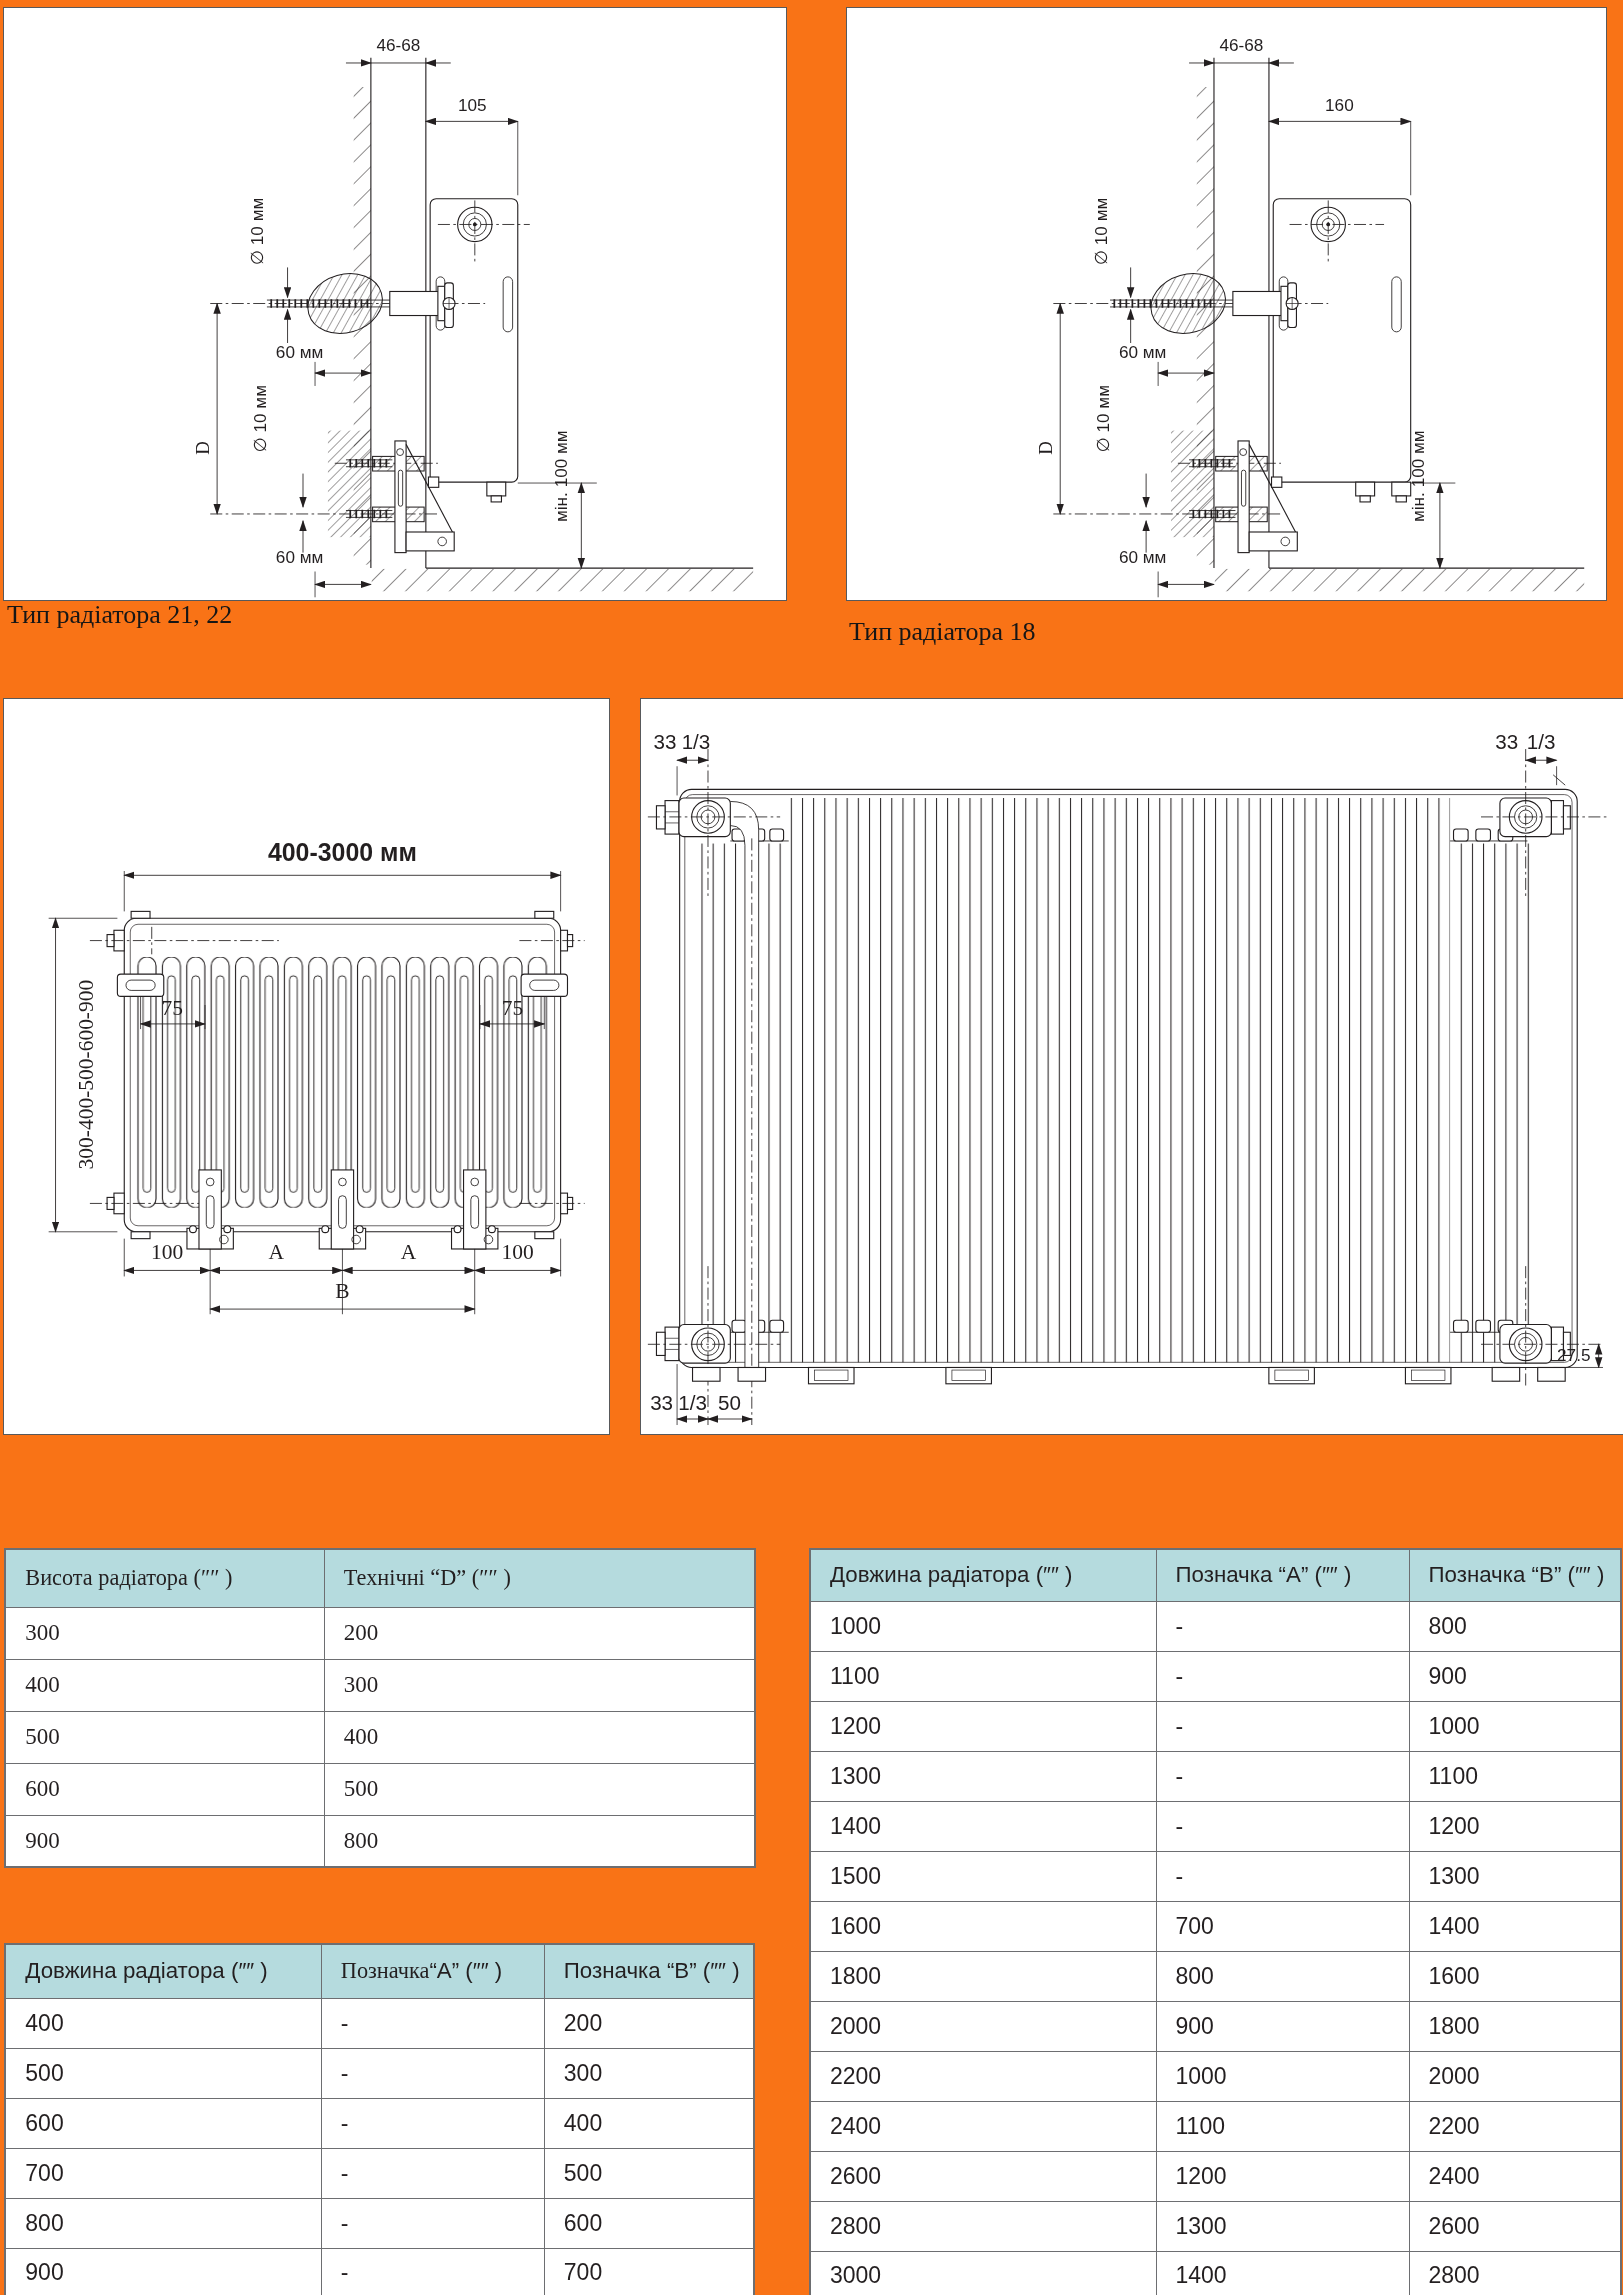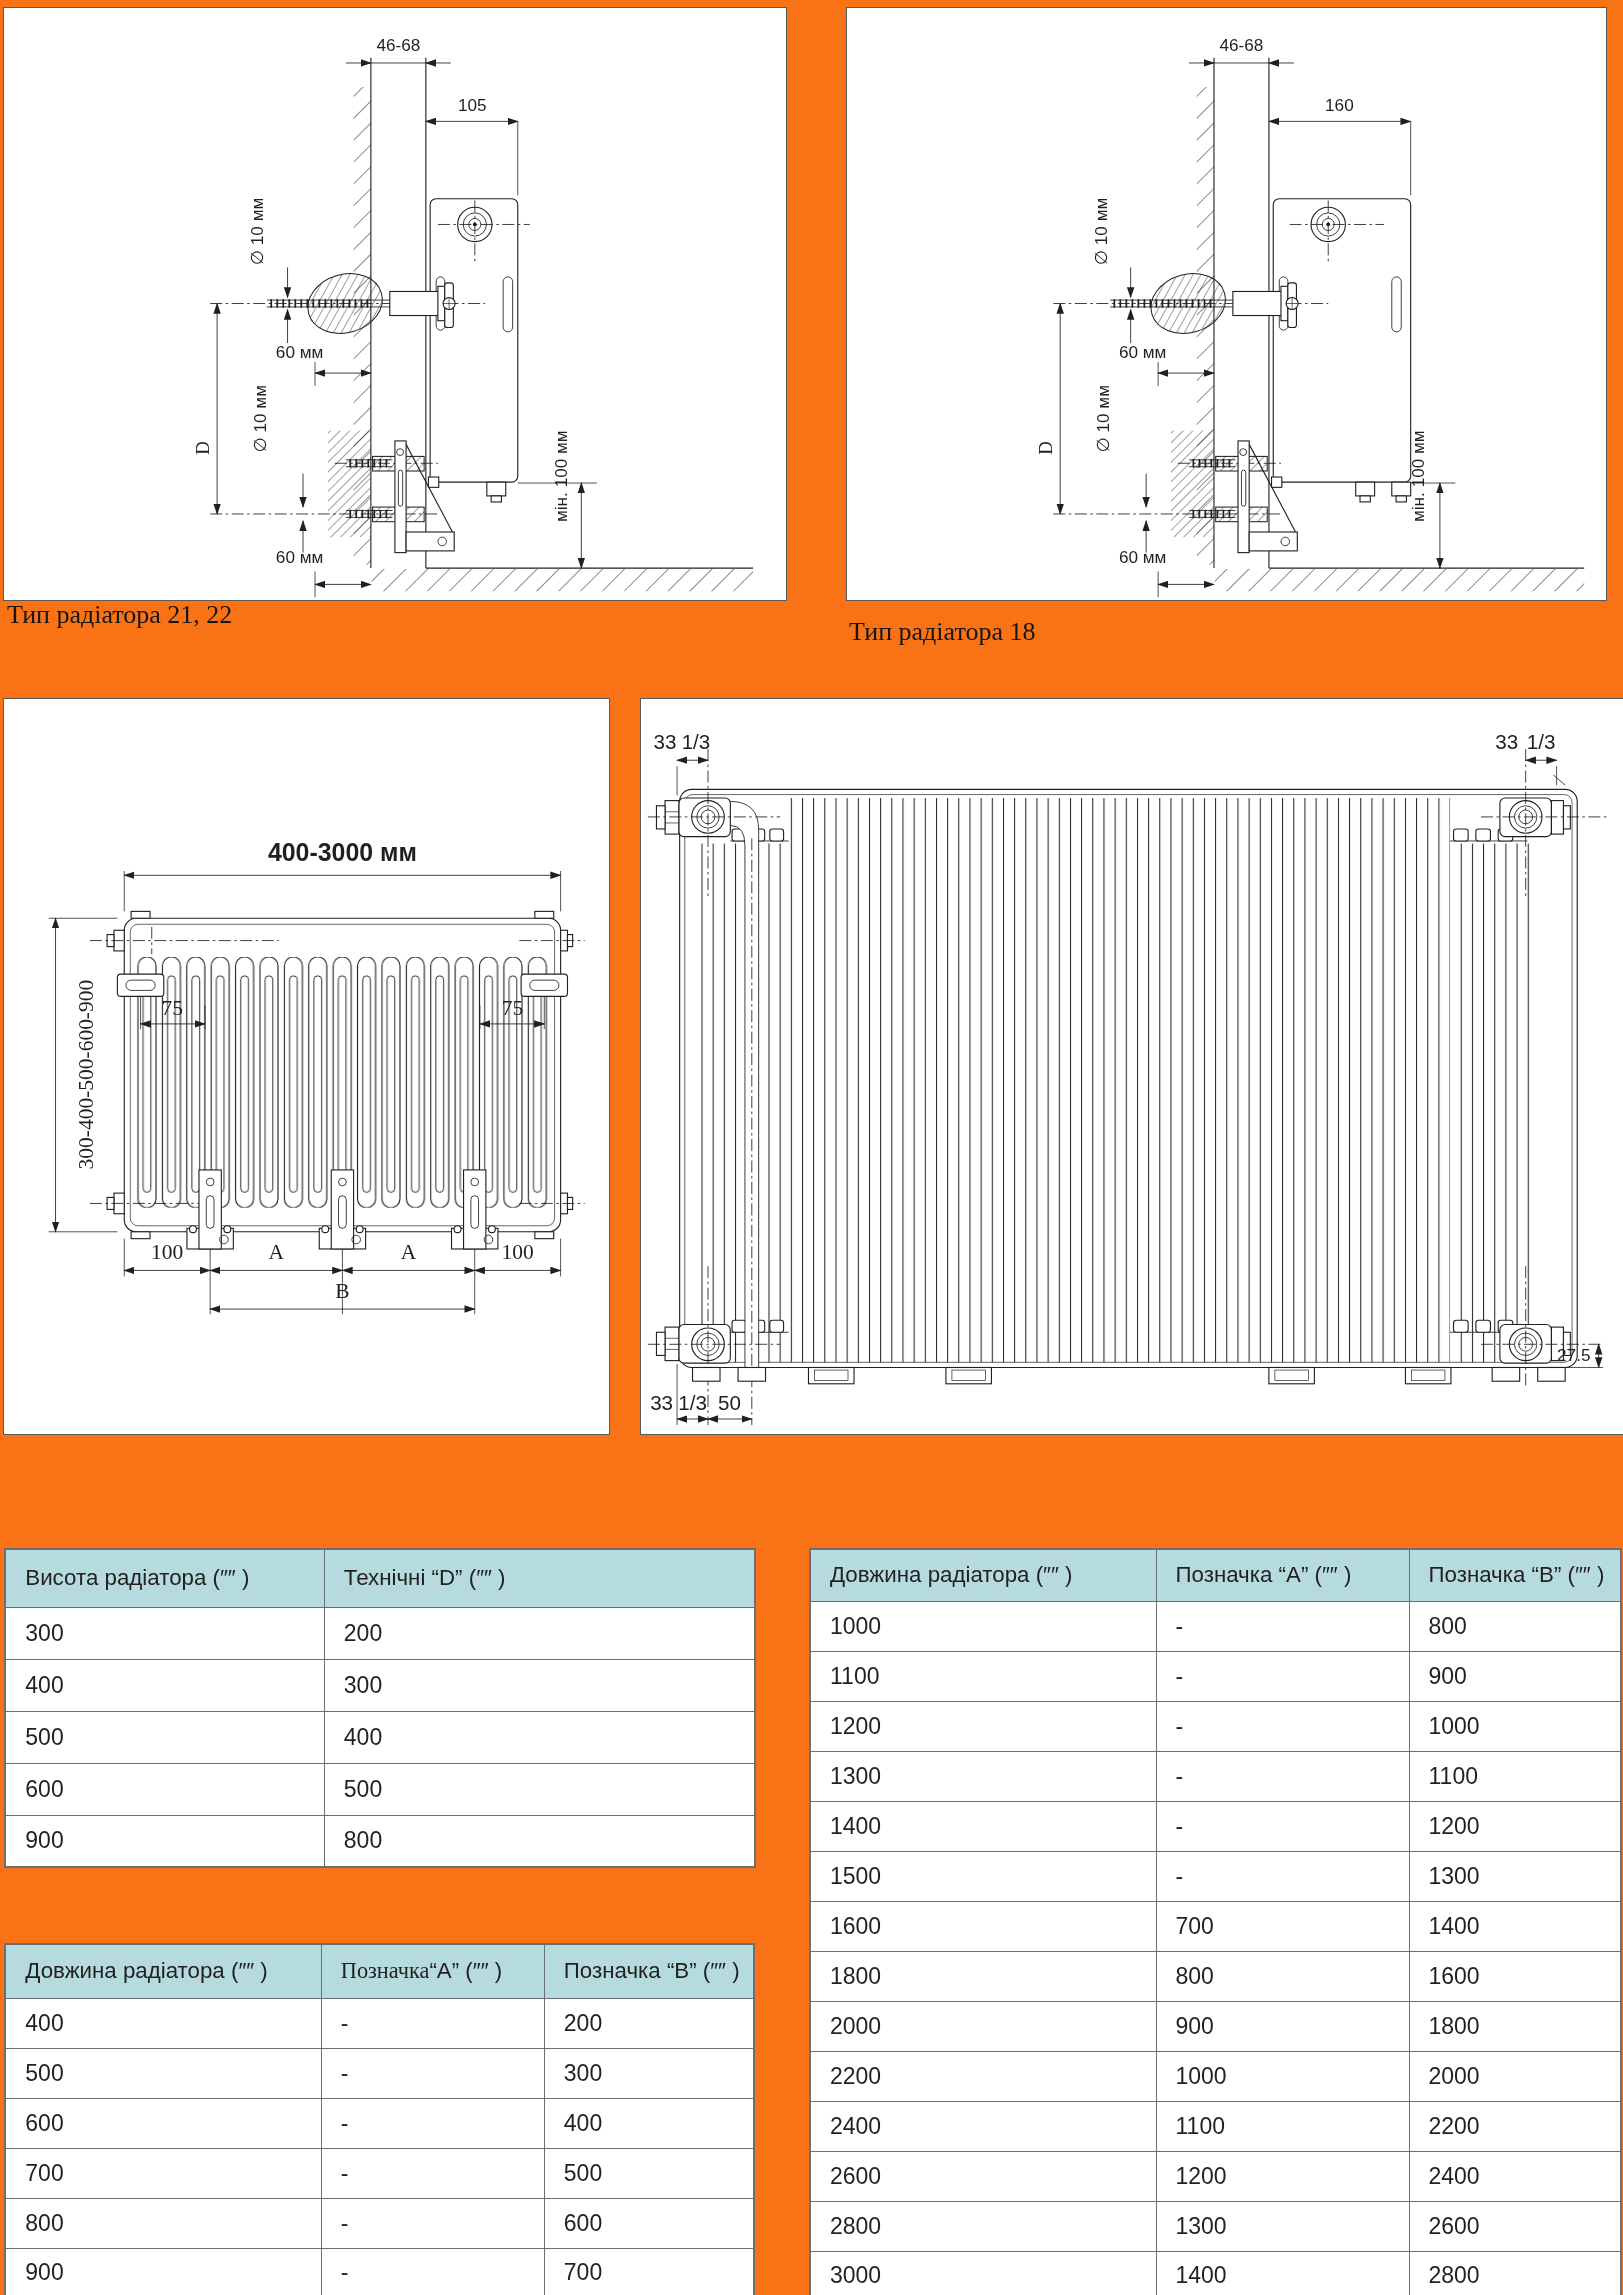--- a/index.html
+++ b/index.html
@@ -481,21 +481,21 @@
       <g>
         <line class="ext" x1="1062" y1="778" x2="1120" y2="778"></line>
         <line class="dim" x1="1115" y1="751" x2="1115" y2="778" marker-start="url(#ms)" marker-end="url(#me)"></line>
         <text class="ts" x="1086" y="771" text-anchor="middle">27.5</text>
       </g>
     </svg>
   </div>
 
   <div class="title" style="left:6.9px;top:1559px;">Технічні дані</div>
 
-  <table class="t-h" style="left:4.3px;top:1548px;width:750px;">
+  <table class="t-h" style="left:4.3px;top:1548px;width:750px;font-family:Liberation Serif, serif;">
     <colgroup>
         <col style="width:319px">
         <col style="width:431px">
       </colgroup>
     <tbody>
         <tr class="hd">
       <th>Висота радіатора (″″ )</th>
       <th>Технічні “D” (″″ )</th>
     </tr>
     <tr>

